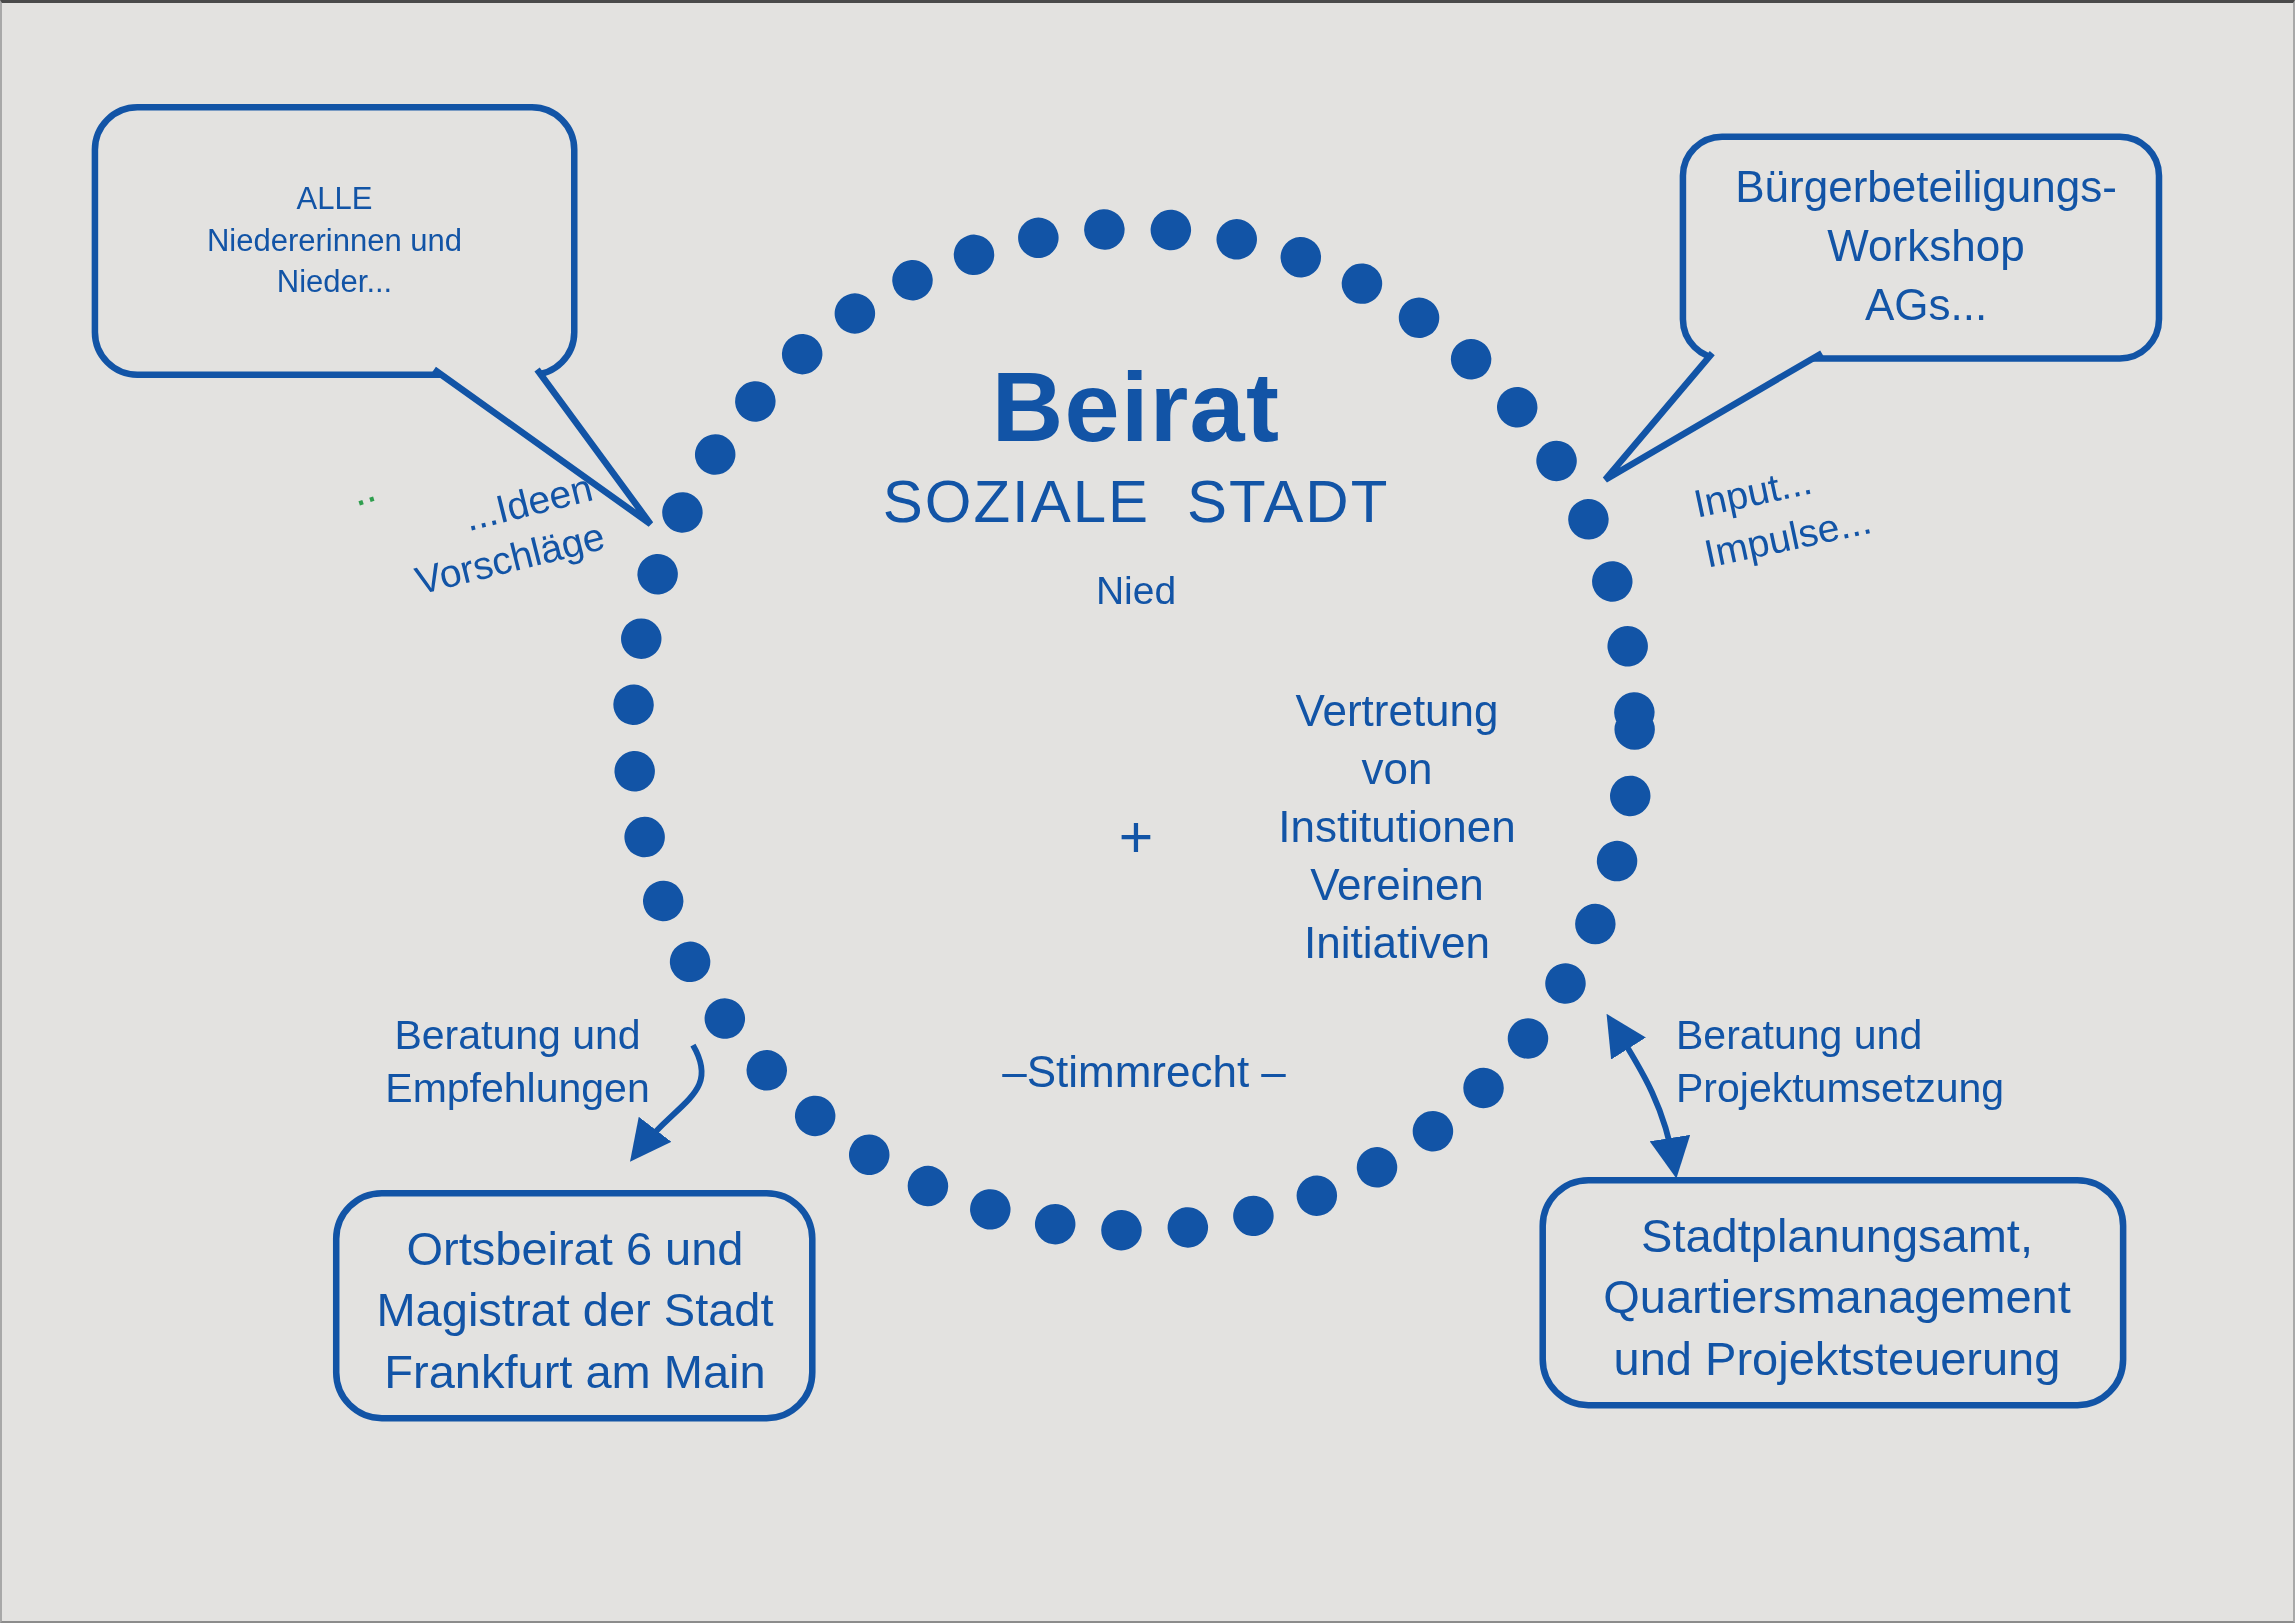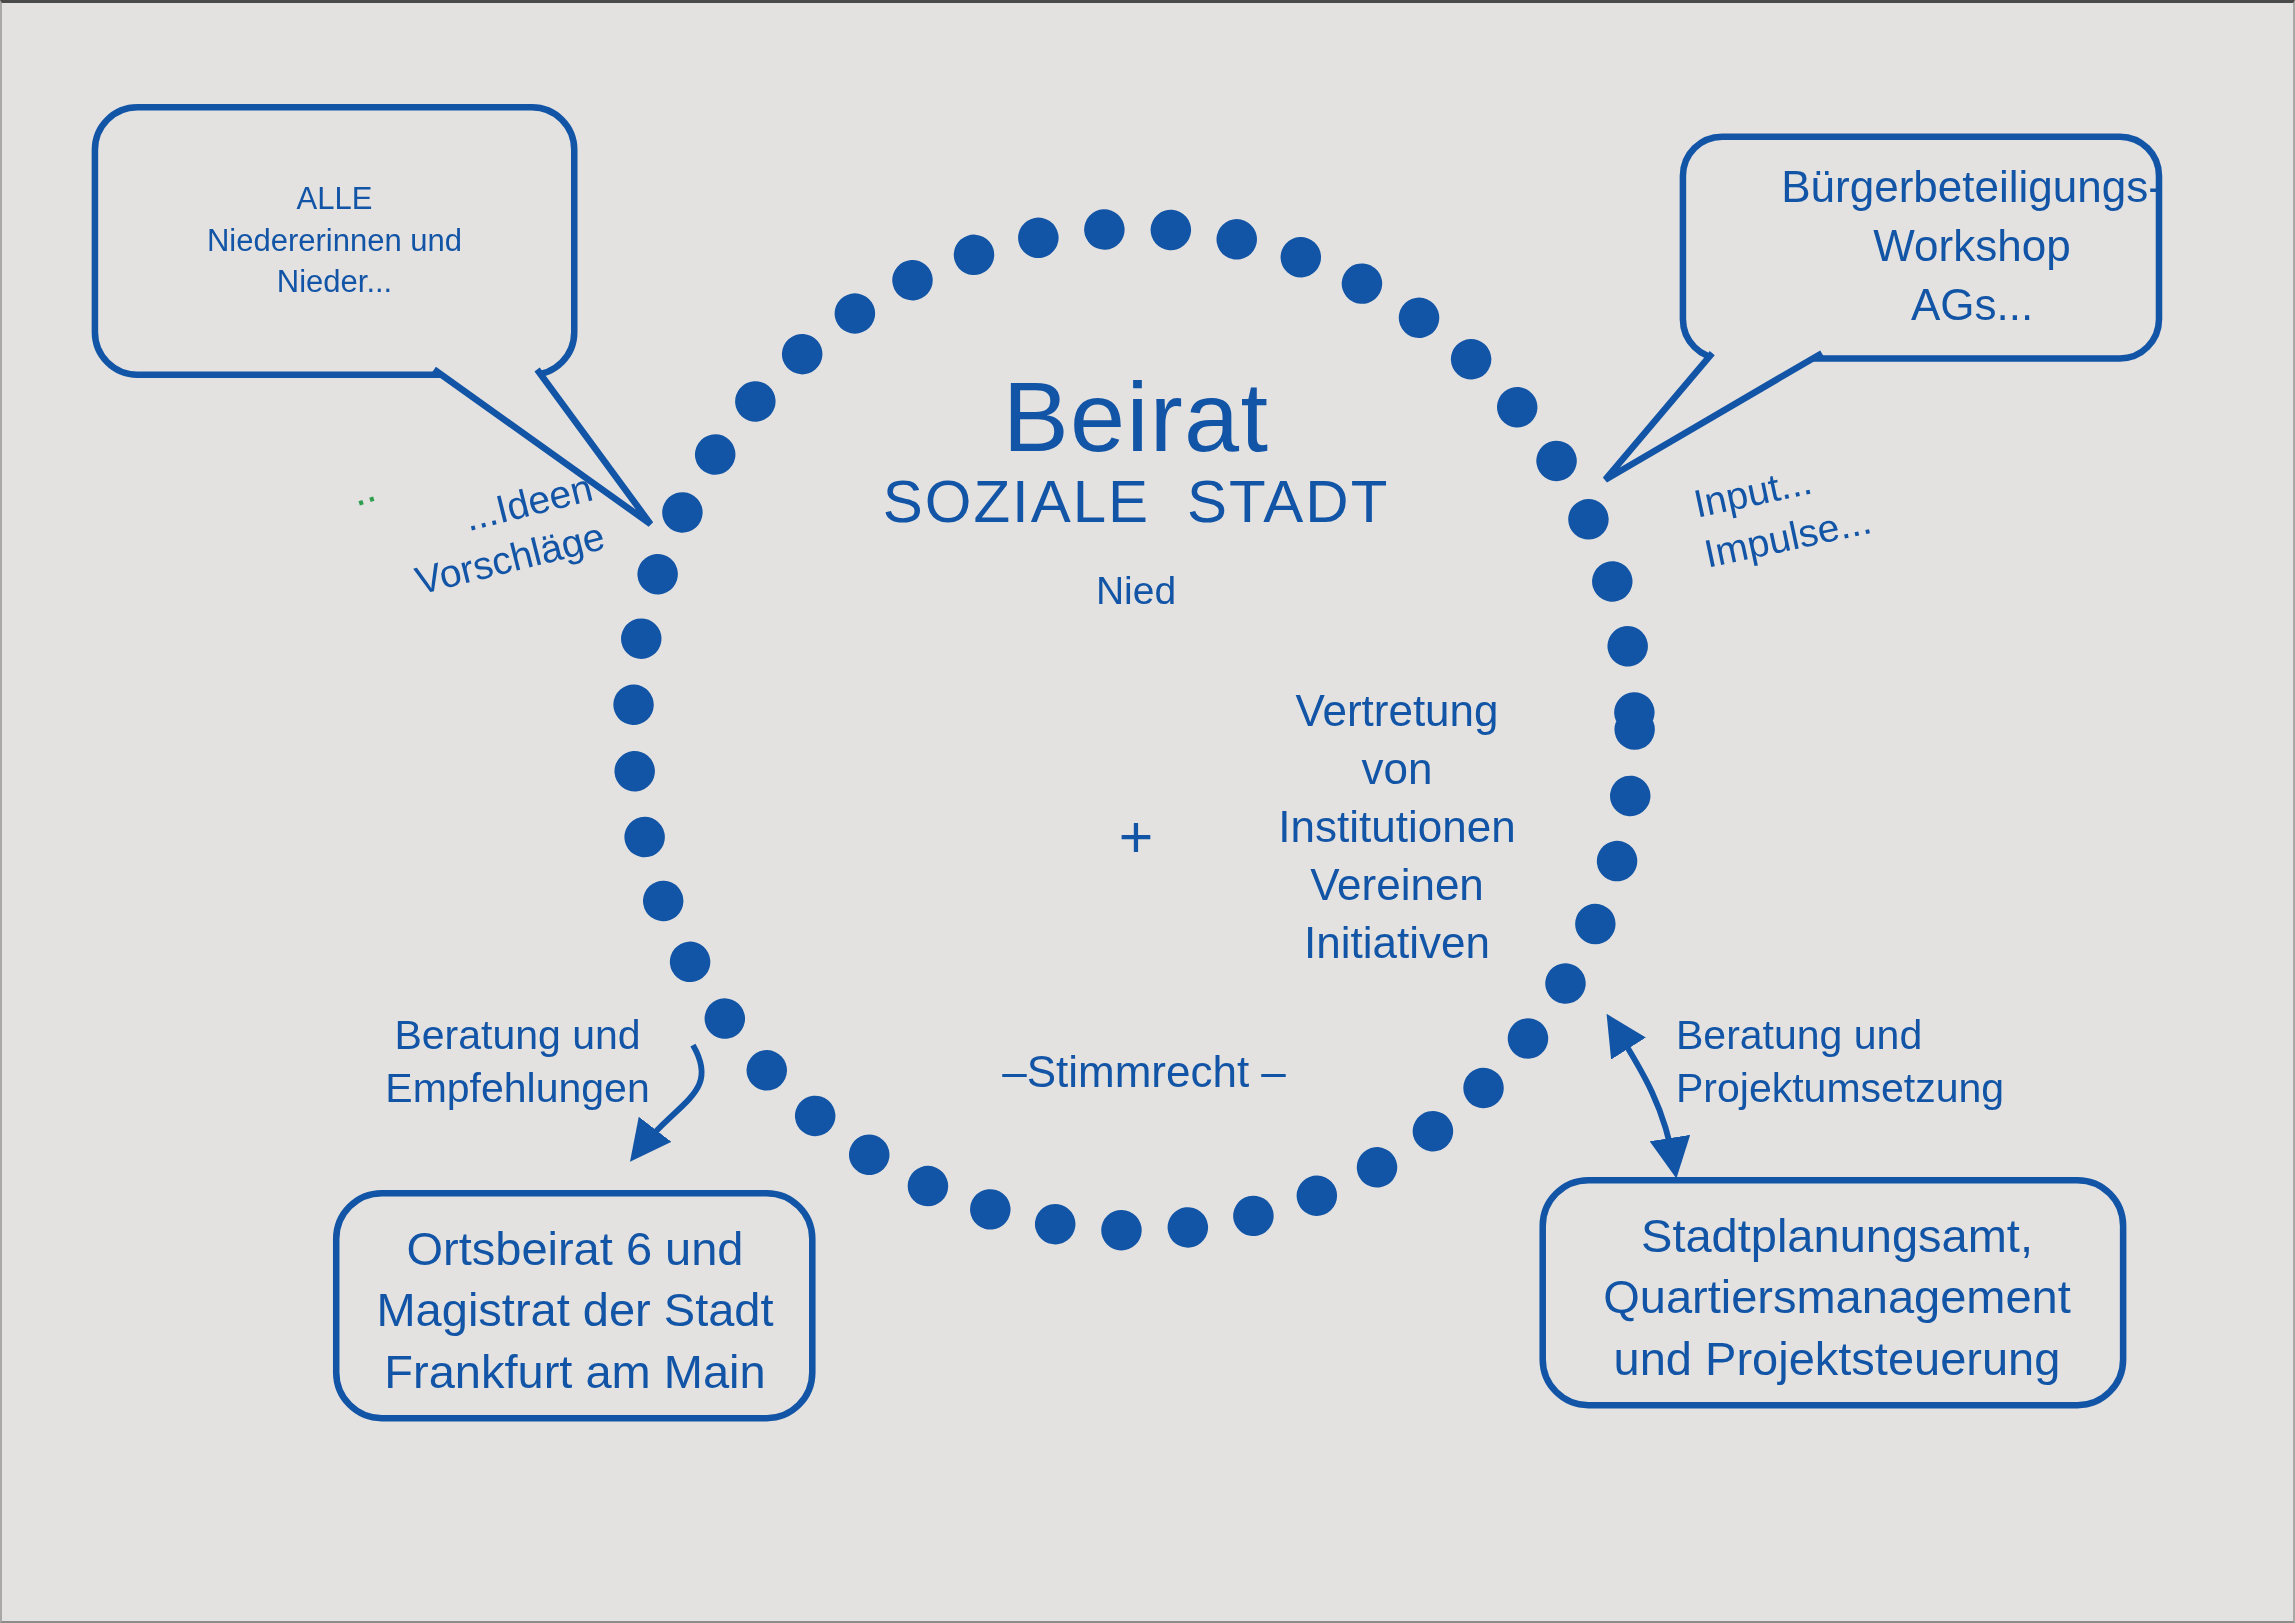--- a/index.html
+++ b/index.html
@@ -16,31 +16,31 @@
   .shapes { position: absolute; left: 0; top: 0; width: 100%; height: 100%; }
   .dotted-ring { fill: none; stroke: var(--accent); stroke-width: 62; stroke-linecap: round; stroke-dasharray: 0.1 102; }
   .outline { fill: none; stroke: var(--accent); stroke-width: 10; }
   .tail { fill: var(--bg); stroke: var(--accent); stroke-width: 10; }
   .arrow-line { fill: none; stroke: var(--accent); stroke-width: 9; }
   .arrowhead { fill: var(--accent); }
 
   .txt { position: absolute; white-space: pre-line; color: var(--accent); }
   .ctr { transform: translateX(-50%); text-align: center; }
 
-  .center-title { left: 1134px; top: 357px; font-size: 99px; font-weight: normal; letter-spacing: 1.3px; }
+  .center-title { left: 1134px; top: 347px; font-size: 99px; font-weight: bold; letter-spacing: 1.3px; }
   .center-sub   { left: 1134px; top: 464px; font-size: 60px; letter-spacing: 2px; word-spacing: 18.3px; }
   .center-nied  { left: 1134px; top: 566px; font-size: 39px; }
   .col-left     { left: 904px; top: 679px; font-size: 44px; line-height: 1.32; }
   .col-right    { left: 1351px; top: 679px; font-size: 44px; line-height: 1.32; margin-left: 44px; }
   .plus-sign    { left: 1134px; top: 800px; font-size: 59px; }
   .stimmrecht   { left: 1142px; top: 1044px; font-size: 44px; }
 
   .bubble-box { display: flex; align-items: center; justify-content: center; text-align: center; line-height: 1.34; }
   .bubble-tl-text { left: 92px;  top: 105px;  width: 481px; height: 265px; font-size: 31px; }
-  .bubble-tr-text { left: 1685px; top: 134px;  width: 478px; height: 219px; font-size: 44px; margin-left: 46px; }
+  .bubble-tr-text { left: 1685px; top: 134px;  width: 478px; height: 219px; font-size: 44px; }
   .box-bl-text    { left: 334px;  top: 1194px; width: 478px; height: 226px; font-size: 47px; line-height: 1.3; }
   .box-br-text    { left: 1544px; top: 1181px; width: 582px; height: 226px; font-size: 47px; line-height: 1.3; }
 
   .ideen-label { left: 370px; top: 486px; width: 229px; text-align: right; font-size: 39px; line-height: 1.28; transform: rotate(-14deg); }
   .green-mark  { left: 351px; top: 472px; font-size: 42px; color: var(--green); transform: rotate(-18deg); letter-spacing: -2.6px; }
   .input-label { left: 1696px; top: 458px; font-size: 39px; line-height: 1.32; transform: rotate(-12deg); text-align: left; }
   .beratung-left  { left: 365px;  top: 1006px; width: 301px; text-align: center; font-size: 41px; line-height: 1.3; }
   .beratung-right { left: 1674px; top: 1006px; font-size: 41px; line-height: 1.3; text-align: left; }
 </style>
 </head>

